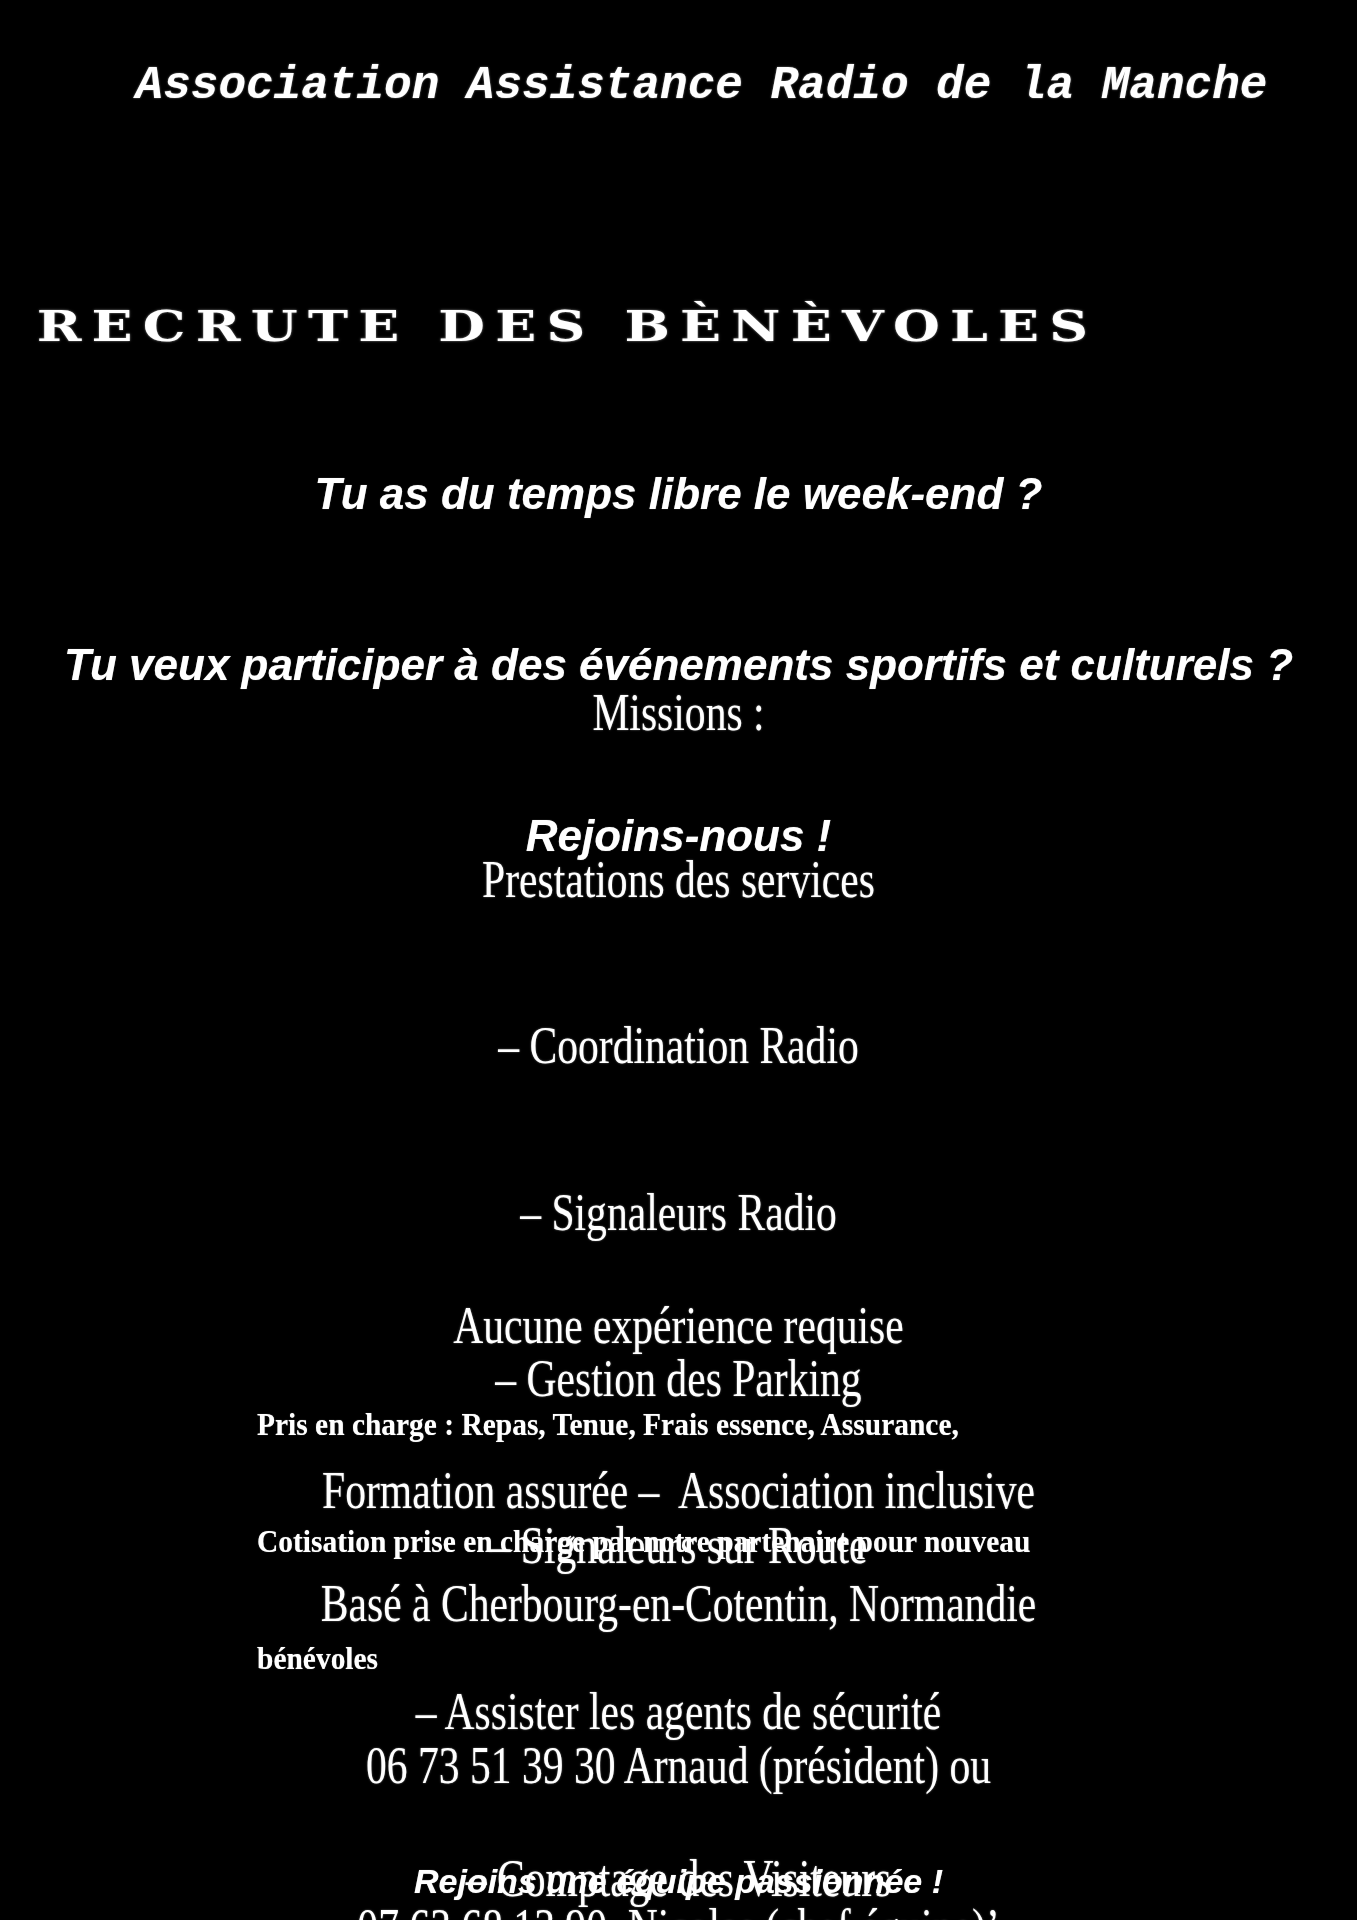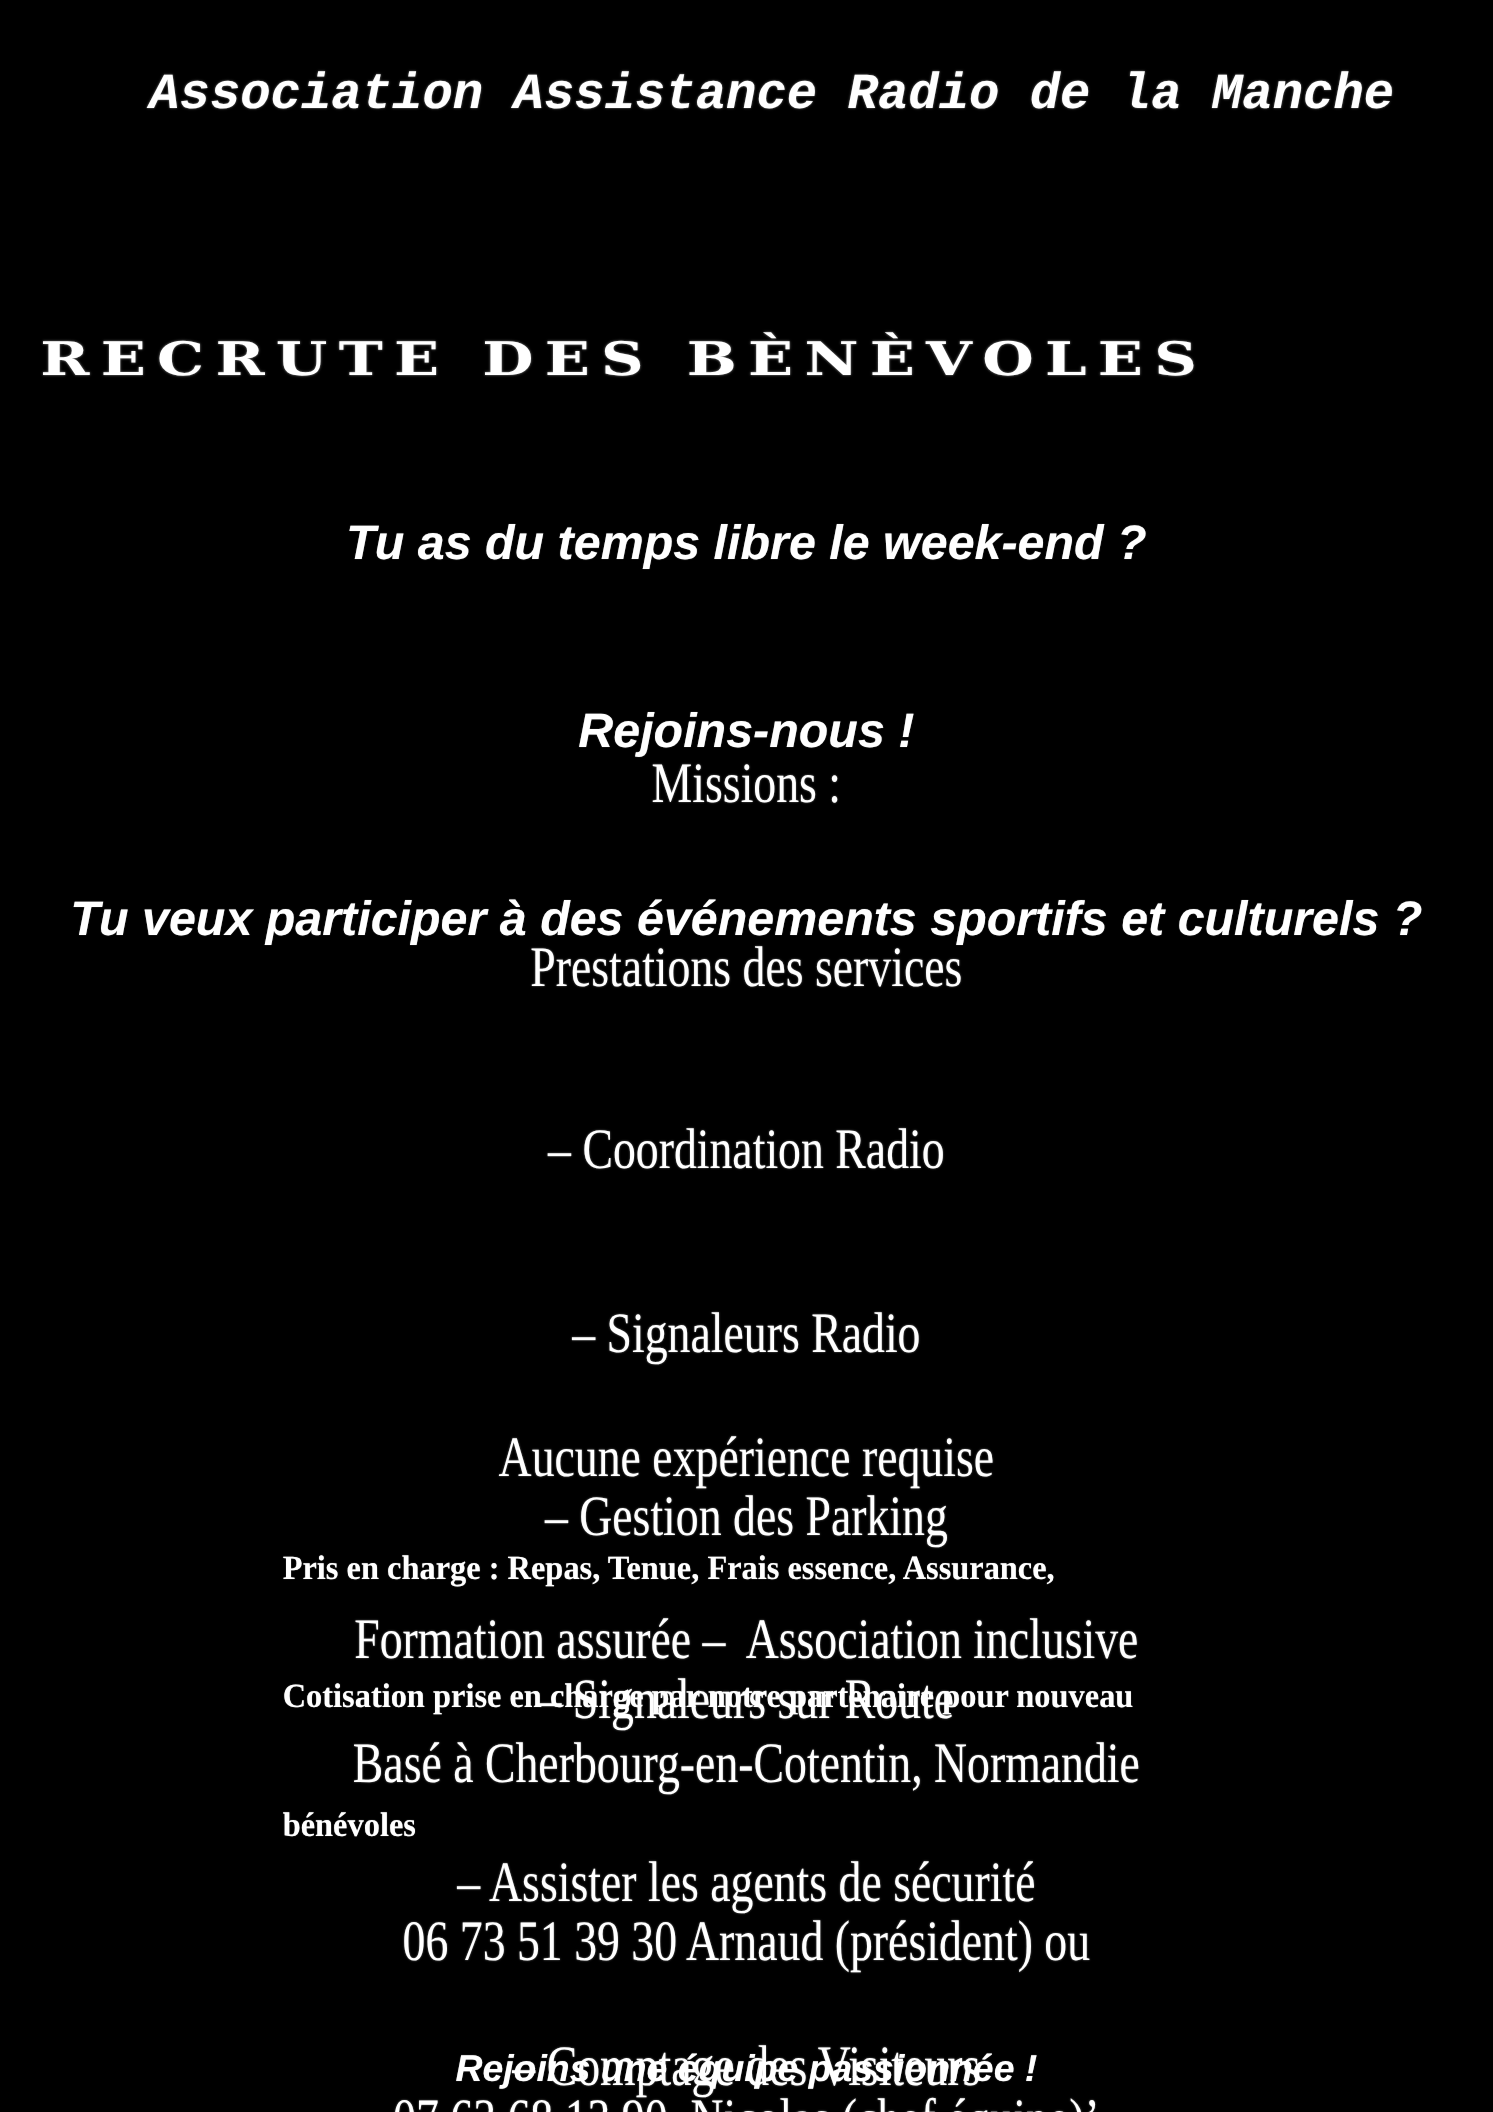--- a/index.html
+++ b/index.html
@@ -60,22 +60,22 @@
 
 <div class="page">
 
   <div class="block title">Association Assistance Radio de la Manche</div>
 
 
   <div class="block recrute">RECRUTE DES BÈNÈVOLES</div>
 
   <div class="block questions sansround">
     <div class="line">Tu as du temps libre le week-end ?</div>
+    <div class="line">Tu veux participer à des événements sportifs et culturels ?</div>
     <div class="line">Rejoins-nous !</div>
-    <div class="line">Tu veux participer à des événements sportifs et culturels ?</div>
   </div>
 
   <div class="block missions serifc">
     <div class="line">Missions :</div>
     <div class="line">Prestations des services</div>
     <div class="line">– Coordination Radio</div>
     <div class="line">– Signaleurs Radio</div>
     <div class="line">– Gestion des Parking</div>
     <div class="line">– Signaleurs sur Route</div>
     <div class="line">– Assister les agents de sécurité</div>

